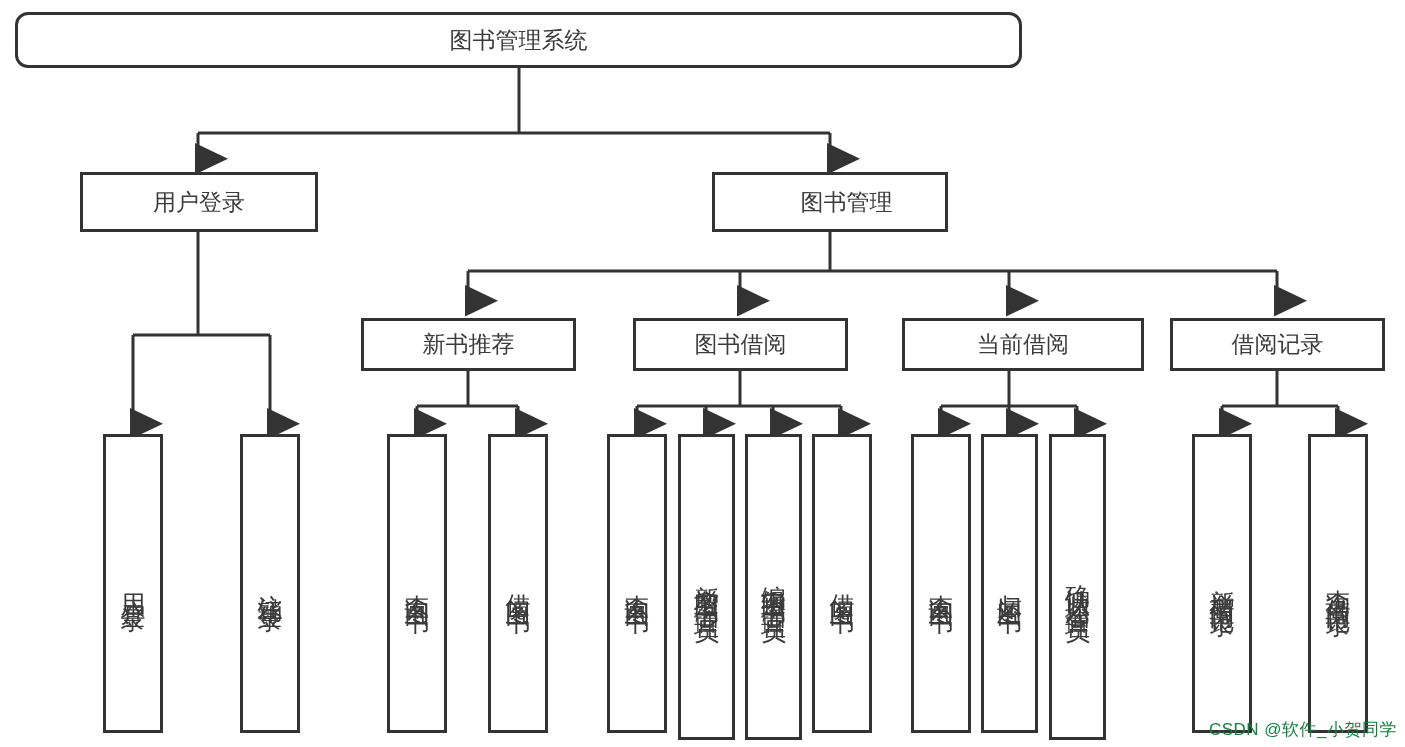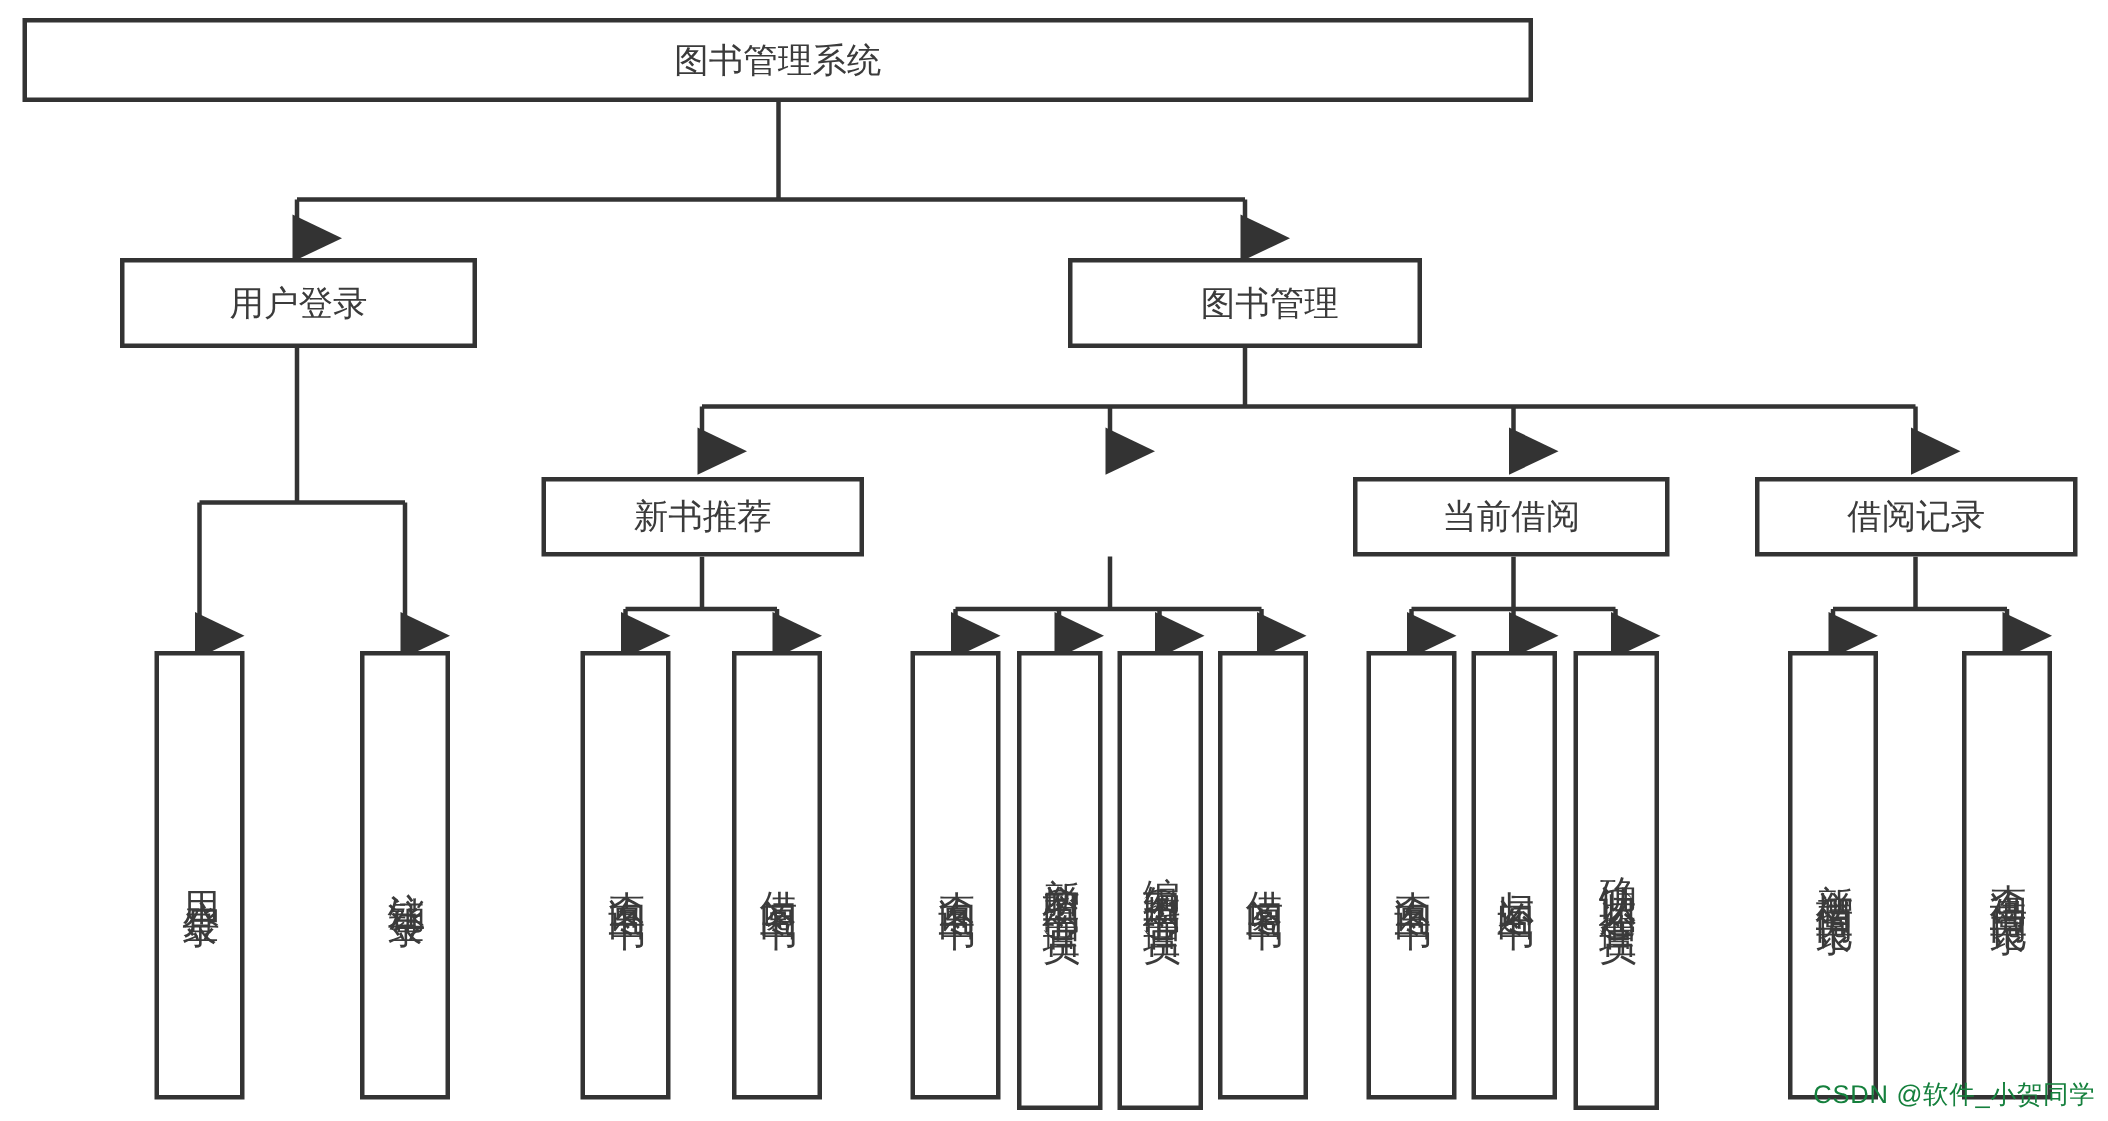--- a/index.html
+++ b/index.html
@@ -116,35 +116,38 @@
       <line x1="1009" y1="406" x2="1009" y2="423" marker-end="url(#arw)"></line>
       <line x1="1077" y1="406" x2="1077" y2="423" marker-end="url(#arw)"></line>
 
       <line x1="1277" y1="371" x2="1277" y2="406"></line>
       <line x1="1222" y1="406" x2="1338" y2="406"></line>
       <line x1="1222" y1="406" x2="1222" y2="423" marker-end="url(#arw)"></line>
       <line x1="1338" y1="406" x2="1338" y2="423" marker-end="url(#arw)"></line>
     </g>
   </svg>
 
-  <div class="node h" style="left:15px; top:12px; width:1007px; height:56px;">
+  <div class="node h" style="left:15px; top:12px; width:1007px; height:56px;border-radius:13px;">
     <span>图书管理系统</span>
   </div>
 
   <div class="node h" style="left:80px; top:172px; width:238px; height:60px;">
     <span>用户登录</span>
   </div>
   <div class="node h" style="left:712px; top:172px; width:236px; height:60px;padding-left:33px;">
     <span>图书管理</span>
   </div>
 
   <div class="node h" style="left:361px; top:318px; width:215px; height:53px;">
     <span>新书推荐</span>
   </div>
-  <div class="node h" style="left:902px; top:318px; width:211px; height:53px;">
+  <div class="node h" style="left:633px; top:318px; width:215px; height:53px;">
+    <span>图书借阅</span>
+  </div>
+  <div class="node h" style="left:902px; top:318px; width:242px; height:53px;">
     <span>当前借阅</span>
   </div>
   <div class="node h" style="left:1170px; top:318px; width:215px; height:53px;">
     <span>借阅记录</span>
   </div>
 
   <div class="node v" style="left:103px; top:434px; width:60px; height:299px;">
     <span class="vtext">用户登录</span>
   </div>
   <div class="node v" style="left:240px; top:434px; width:60px; height:299px;">

